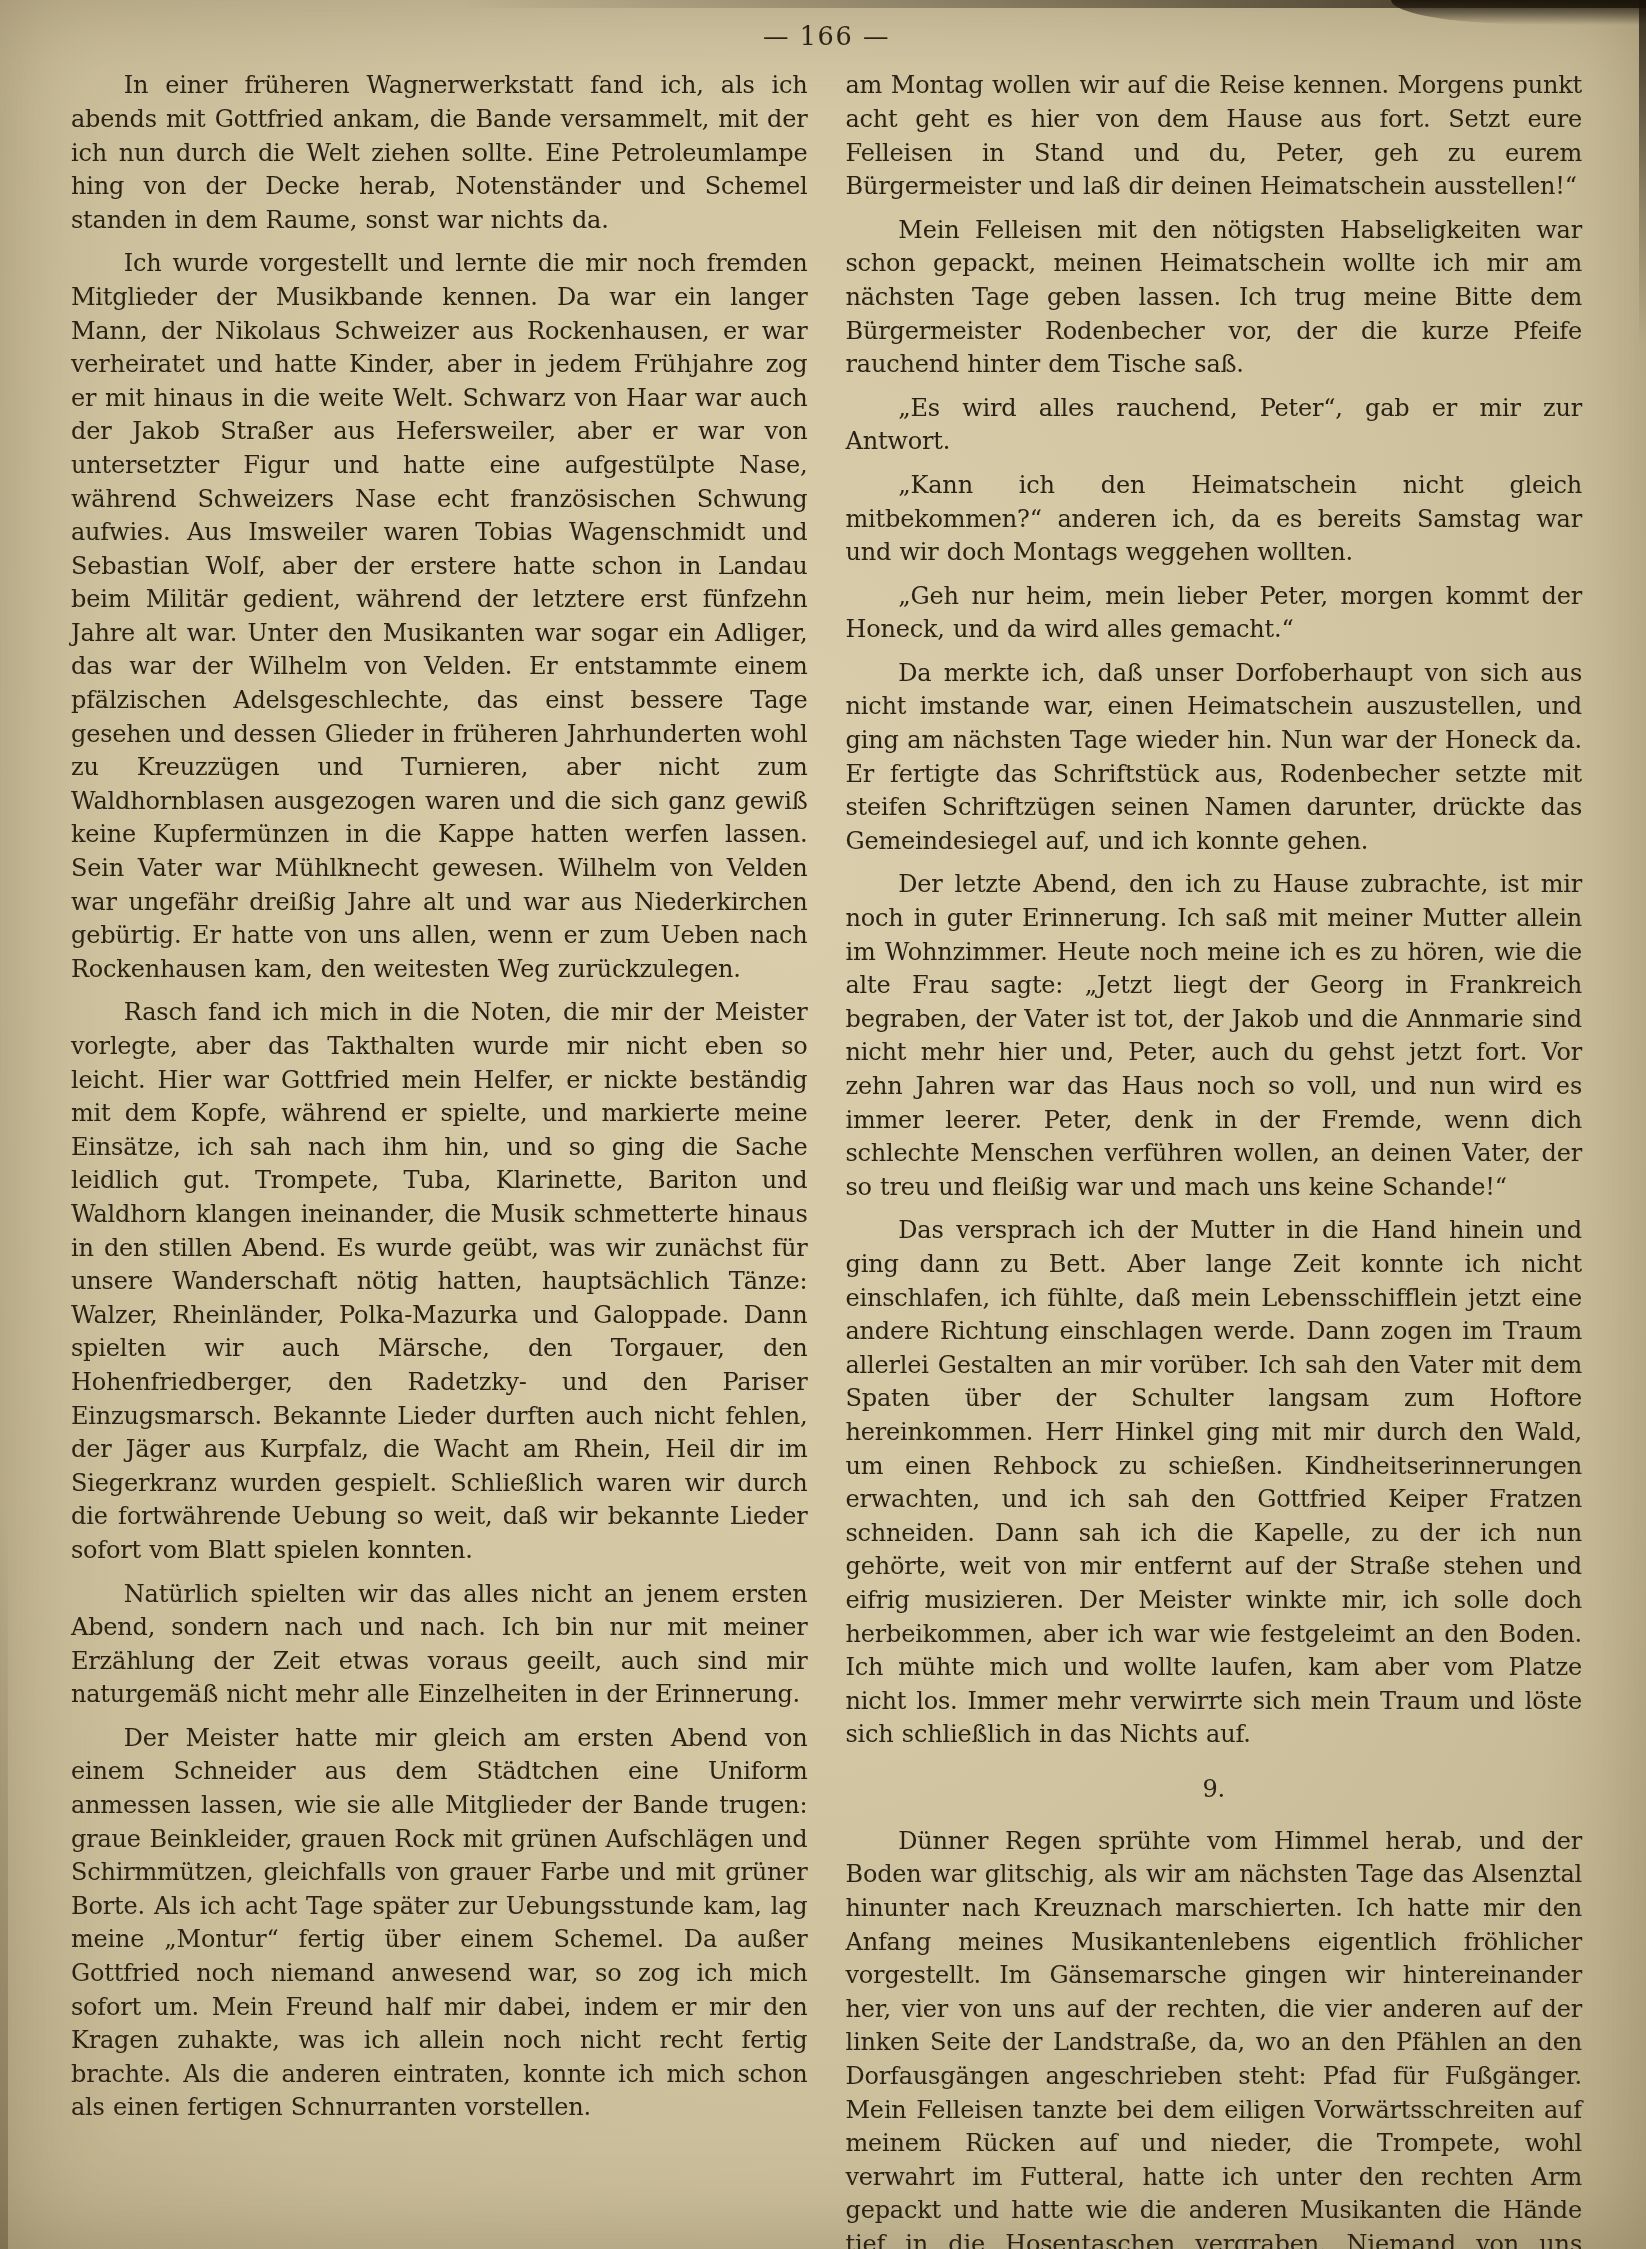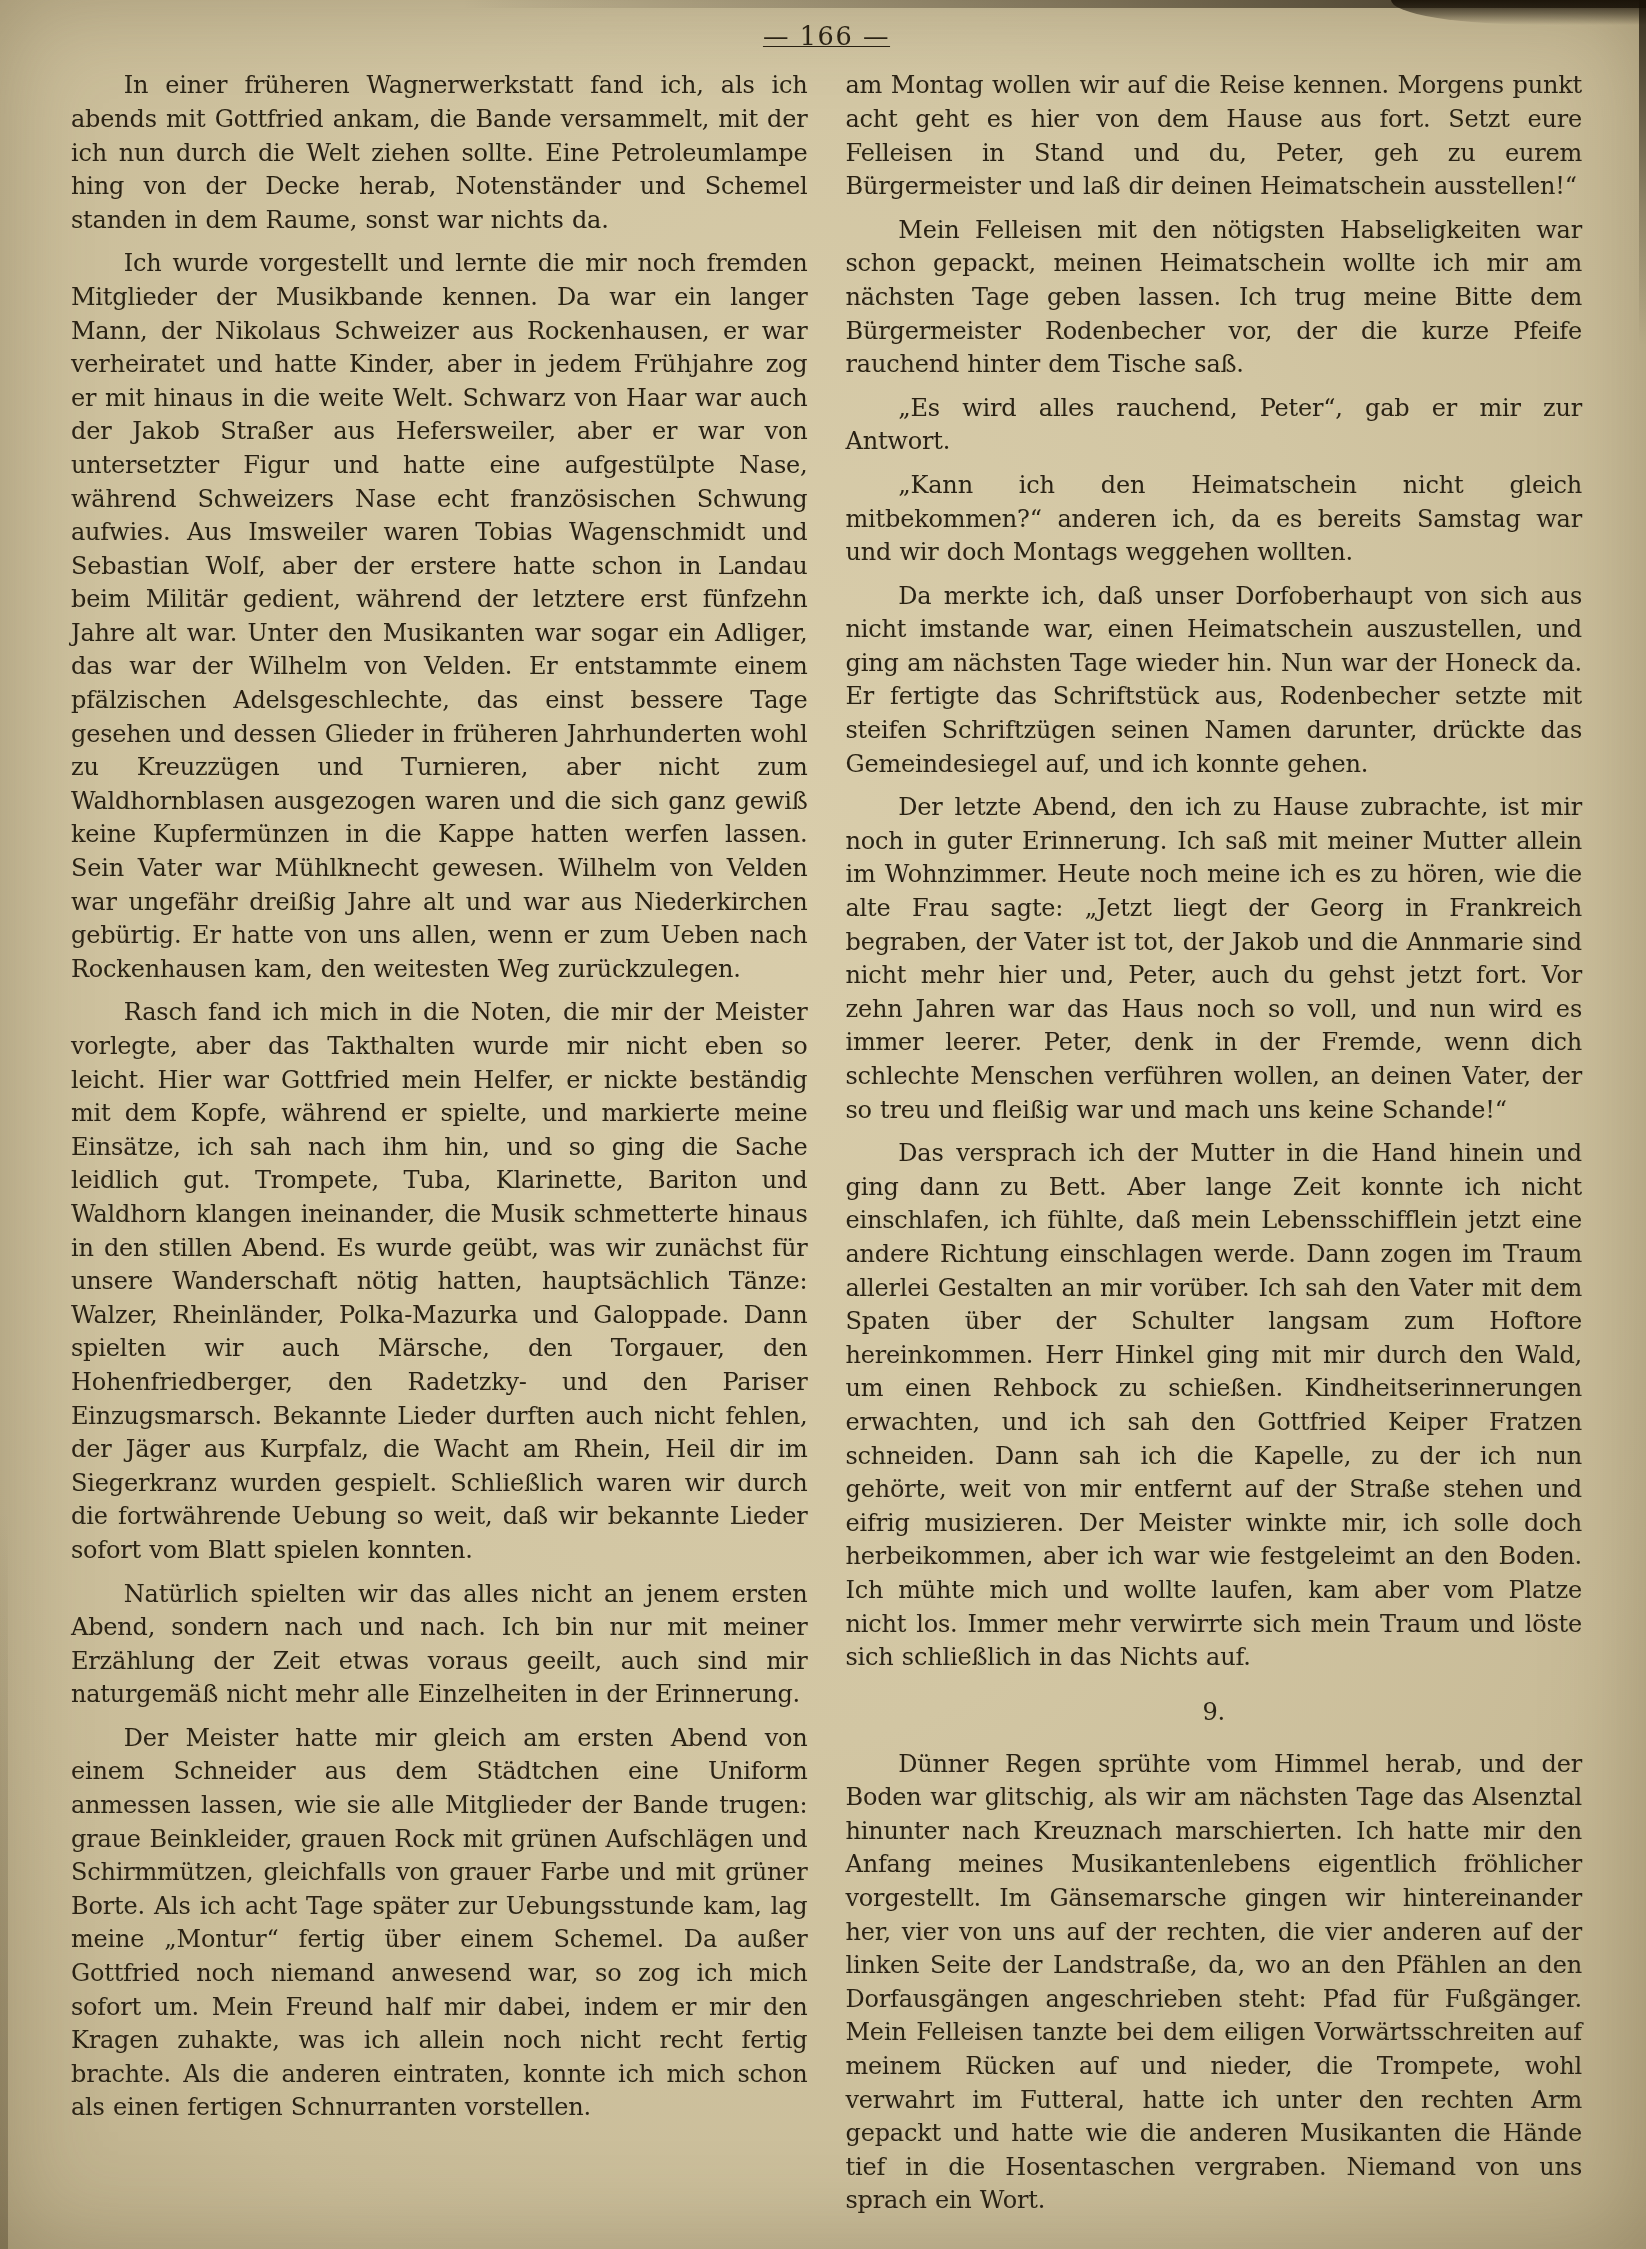--- a/index.html
+++ b/index.html
@@ -40,21 +40,20 @@
     background: linear-gradient(to bottom, rgba(25,18,8,0.8) 0%, rgba(25,18,8,0.25) 60%, rgba(25,18,8,0) 100%);
   }
   .artifact-left-bottom {
     left: 0; bottom: 0; width: 8.2px; height: 741px;
     background: linear-gradient(to top, rgba(60,48,25,0.35) 0%, rgba(60,48,25,0) 100%);
   }
 
   .pagenum-row {
     text-align: center;
     margin-bottom: 18px;
-    text-decoration: underline;
   }
   .pagenum {
     font-size: 25.5px;
     letter-spacing: 1.6px;
     color: #2b2315;
   }
 
   .columns {
     display: flex;
     gap: 38px;
@@ -105,20 +104,21 @@
       <p class="para">Rasch fand ich mich in die Noten, die mir der Meister vorlegte, aber das Takthalten wurde mir nicht eben so leicht. Hier war Gottfried mein Helfer, er nickte beständig mit dem Kopfe, während er spielte, und markierte meine Einsätze, ich sah nach ihm hin, und so ging die Sache leidlich gut. Trompete, Tuba, Klarinette, Bariton und Waldhorn klangen ineinander, die Musik schmetterte hinaus in den stillen Abend. Es wurde geübt, was wir zunächst für unsere Wanderschaft nötig hatten, hauptsächlich Tänze: Walzer, Rheinländer, Polka-Mazurka und Galoppade. Dann spielten wir auch Märsche, den Torgauer, den Hohenfriedberger, den Radetzky- und den Pariser Einzugsmarsch. Bekannte Lieder durften auch nicht fehlen, der Jäger aus Kurpfalz, die Wacht am Rhein, Heil dir im Siegerkranz wurden gespielt. Schließlich waren wir durch die fortwährende Uebung so weit, daß wir bekannte Lieder sofort vom Blatt spielen konnten.</p>
       <p class="para">Natürlich spielten wir das alles nicht an jenem ersten Abend, sondern nach und nach. Ich bin nur mit meiner Erzählung der Zeit etwas voraus geeilt, auch sind mir naturgemäß nicht mehr alle Einzelheiten in der Erinnerung.</p>
       <p class="para">Der Meister hatte mir gleich am ersten Abend von einem Schneider aus dem Städtchen eine Uniform anmessen lassen, wie sie alle Mitglieder der Bande trugen: graue Beinkleider, grauen Rock mit grünen Aufschlägen und Schirmmützen, gleichfalls von grauer Farbe und mit grüner Borte. Als ich acht Tage später zur Uebungsstunde kam, lag meine „Montur“ fertig über einem Schemel. Da außer Gottfried noch niemand anwesend war, so zog ich mich sofort um. Mein Freund half mir dabei, indem er mir den Kragen zuhakte, was ich allein noch nicht recht fertig brachte. Als die anderen eintraten, konnte ich mich schon als einen fertigen Schnurranten vorstellen.</p>
     </section>
 
     <section class="col">
       <p class="para noindent">am Montag wollen wir auf die Reise kennen. Morgens punkt acht geht es hier von dem Hause aus fort. Setzt eure Felleisen in Stand und du, Peter, geh zu eurem Bürgermeister und laß dir deinen Heimatschein ausstellen!“</p>
       <p class="para">Mein Felleisen mit den nötigsten Habseligkeiten war schon gepackt, meinen Heimatschein wollte ich mir am nächsten Tage geben lassen. Ich trug meine Bitte dem Bürgermeister Rodenbecher vor, der die kurze Pfeife rauchend hinter dem Tische saß.</p>
       <p class="para">„Es wird alles rauchend, Peter“, gab er mir zur Antwort.</p>
       <p class="para">„Kann ich den Heimatschein nicht gleich mitbekommen?“ anderen ich, da es bereits Samstag war und wir doch Montags weggehen wollten.</p>
+      <p class="para">„Geh nur heim, mein lieber Peter, morgen kommt der Honeck, und da wird alles gemacht.“</p>
       <p class="para">Da merkte ich, daß unser Dorfoberhaupt von sich aus nicht imstande war, einen Heimatschein auszustellen, und ging am nächsten Tage wieder hin. Nun war der Honeck da. Er fertigte das Schriftstück aus, Rodenbecher setzte mit steifen Schriftzügen seinen Namen darunter, drückte das Gemeindesiegel auf, und ich konnte gehen.</p>
       <p class="para">Der letzte Abend, den ich zu Hause zubrachte, ist mir noch in guter Erinnerung. Ich saß mit meiner Mutter allein im Wohnzimmer. Heute noch meine ich es zu hören, wie die alte Frau sagte: „Jetzt liegt der Georg in Frankreich begraben, der Vater ist tot, der Jakob und die Annmarie sind nicht mehr hier und, Peter, auch du gehst jetzt fort. Vor zehn Jahren war das Haus noch so voll, und nun wird es immer leerer. Peter, denk in der Fremde, wenn dich schlechte Menschen verführen wollen, an deinen Vater, der so treu und fleißig war und mach uns keine Schande!“</p>
       <p class="para">Das versprach ich der Mutter in die Hand hinein und ging dann zu Bett. Aber lange Zeit konnte ich nicht einschlafen, ich fühlte, daß mein Lebensschifflein jetzt eine andere Richtung einschlagen werde. Dann zogen im Traum allerlei Gestalten an mir vorüber. Ich sah den Vater mit dem Spaten über der Schulter langsam zum Hoftore hereinkommen. Herr Hinkel ging mit mir durch den Wald, um einen Rehbock zu schießen. Kindheitserinnerungen erwachten, und ich sah den Gottfried Keiper Fratzen schneiden. Dann sah ich die Kapelle, zu der ich nun gehörte, weit von mir entfernt auf der Straße stehen und eifrig musizieren. Der Meister winkte mir, ich solle doch herbeikommen, aber ich war wie festgeleimt an den Boden. Ich mühte mich und wollte laufen, kam aber vom Platze nicht los. Immer mehr verwirrte sich mein Traum und löste sich schließlich in das Nichts auf.</p>
       <p class="para heading">9.</p>
       <p class="para">Dünner Regen sprühte vom Himmel herab, und der Boden war glitschig, als wir am nächsten Tage das Alsenztal hinunter nach Kreuznach marschierten. Ich hatte mir den Anfang meines Musikantenlebens eigentlich fröhlicher vorgestellt. Im Gänsemarsche gingen wir hintereinander her, vier von uns auf der rechten, die vier anderen auf der linken Seite der Landstraße, da, wo an den Pfählen an den Dorfausgängen angeschrieben steht: Pfad für Fußgänger. Mein Felleisen tanzte bei dem eiligen Vorwärtsschreiten auf meinem Rücken auf und nieder, die Trompete, wohl verwahrt im Futteral, hatte ich unter den rechten Arm gepackt und hatte wie die anderen Musikanten die Hände tief in die Hosentaschen vergraben. Niemand von uns sprach ein Wort.</p>
     </section>
 
   </main>
 
 </div>

